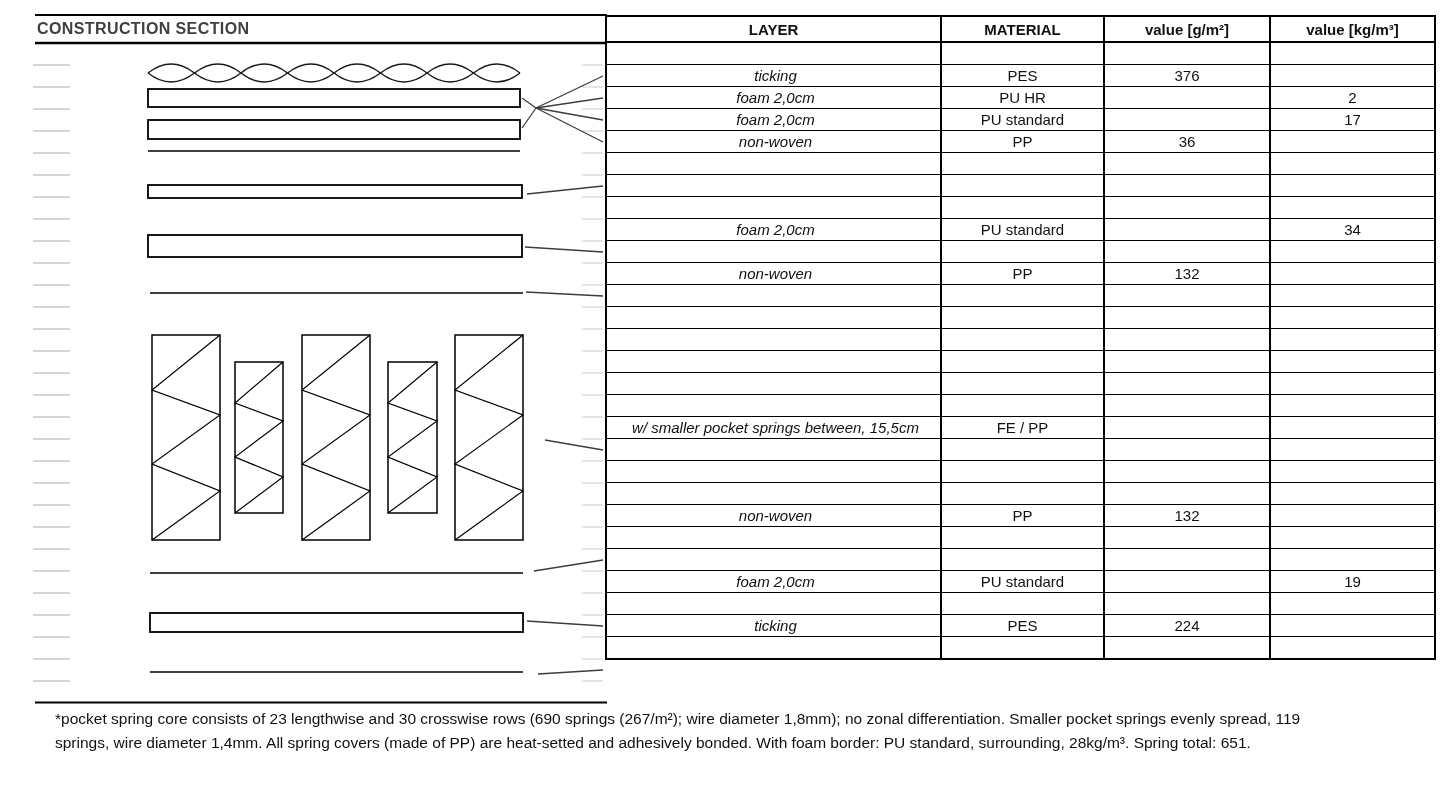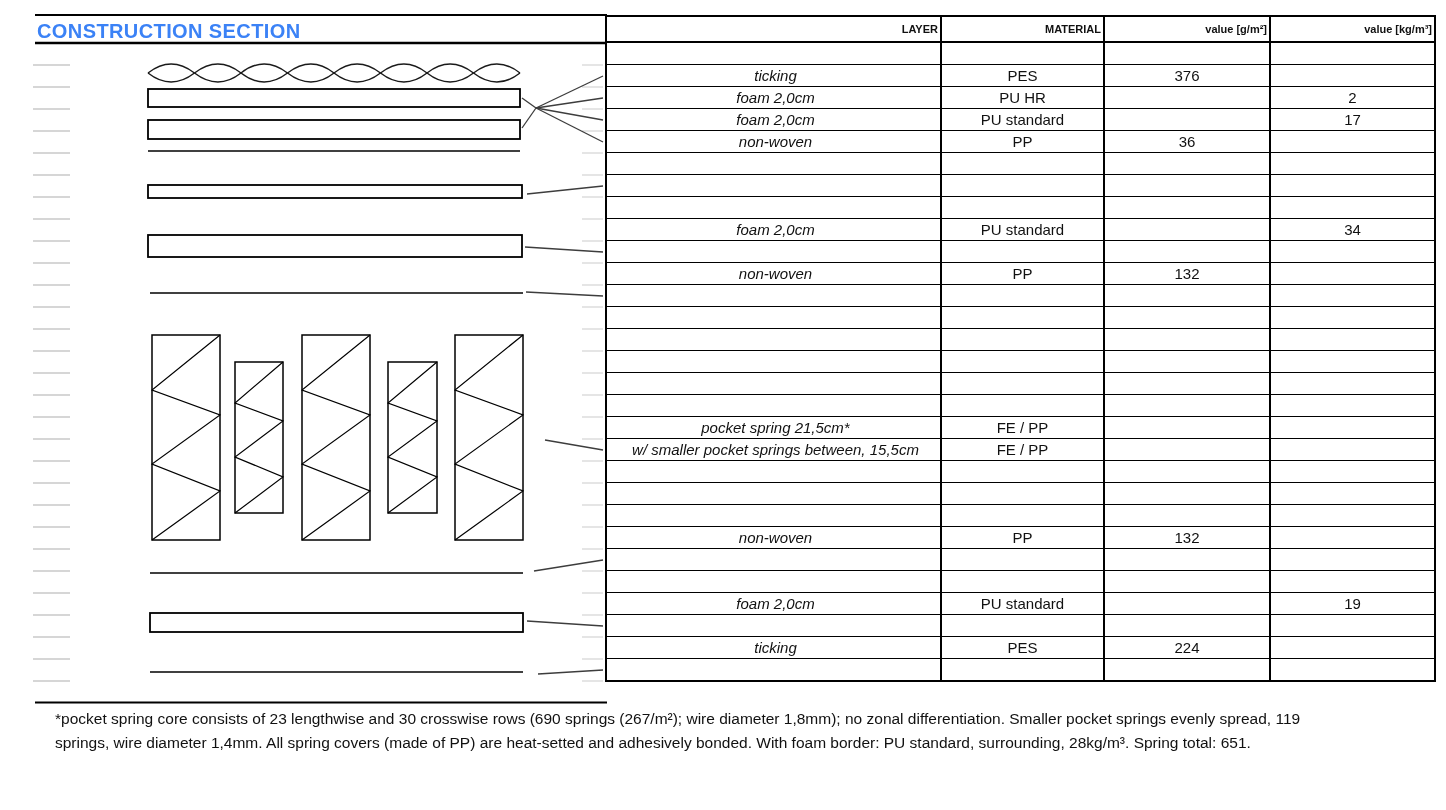--- a/index.html
+++ b/index.html
@@ -2,30 +2,30 @@
 <html><head>
 <meta charset="utf-8">
 <style>
   html,body{margin:0;padding:0;background:#ffffff;}
   .page{
     position:relative;width:1446px;height:810px;background:#ffffff;
     font-family:"Liberation Sans",sans-serif;color:#111;overflow:hidden;
   }
   .section-title{
     position:absolute;left:37px;top:20px;
-    font-size:20px;font-weight:bold;letter-spacing:0.4px;color:#3b82f6;
+    font-size:16px;font-weight:bold;letter-spacing:0.4px;color:#404040;
   }
   svg.overlay{position:absolute;left:0;top:0;pointer-events:none;}
   table.spec{
     position:absolute;left:605px;top:15px;
     border-collapse:collapse;table-layout:fixed;
   }
   table.spec th{
     border:2px solid #000;height:24px;padding:0 2px;
-    font-size:11px;font-weight:bold;text-align:right;color:#111;white-space:nowrap;
+    font-size:15px;font-weight:bold;text-align:center;color:#111;white-space:nowrap;
   }
   table.spec td{
     border-left:2px solid #000;border-right:2px solid #000;
     border-top:1px solid #000;border-bottom:1px solid #000;
     height:21px;padding:0;font-size:15px;color:#111;white-space:nowrap;overflow:hidden;
   }
   table.spec tbody tr:last-child td{border-bottom:2px solid #000;}
   table.spec td.layer{text-align:center;padding-left:4px;font-style:italic;}
   table.spec td.center{text-align:center;}
   .footnote{
@@ -278,26 +278,20 @@
           <td class="center"></td>
           <td class="center"></td>
         </tr>
         <tr>
           <td class="layer"></td>
           <td class="center"></td>
           <td class="center"></td>
           <td class="center"></td>
         </tr>
         <tr>
-          <td class="layer">pocket spring 21,5cm*</td>
-          <td class="center">FE / PP</td>
-          <td class="center"></td>
-          <td class="center"></td>
-        </tr>
-        <tr>
           <td class="layer">w/ smaller pocket springs between, 15,5cm</td>
           <td class="center">FE / PP</td>
           <td class="center"></td>
           <td class="center"></td>
         </tr>
         <tr>
           <td class="layer"></td>
           <td class="center"></td>
           <td class="center"></td>
           <td class="center"></td>

